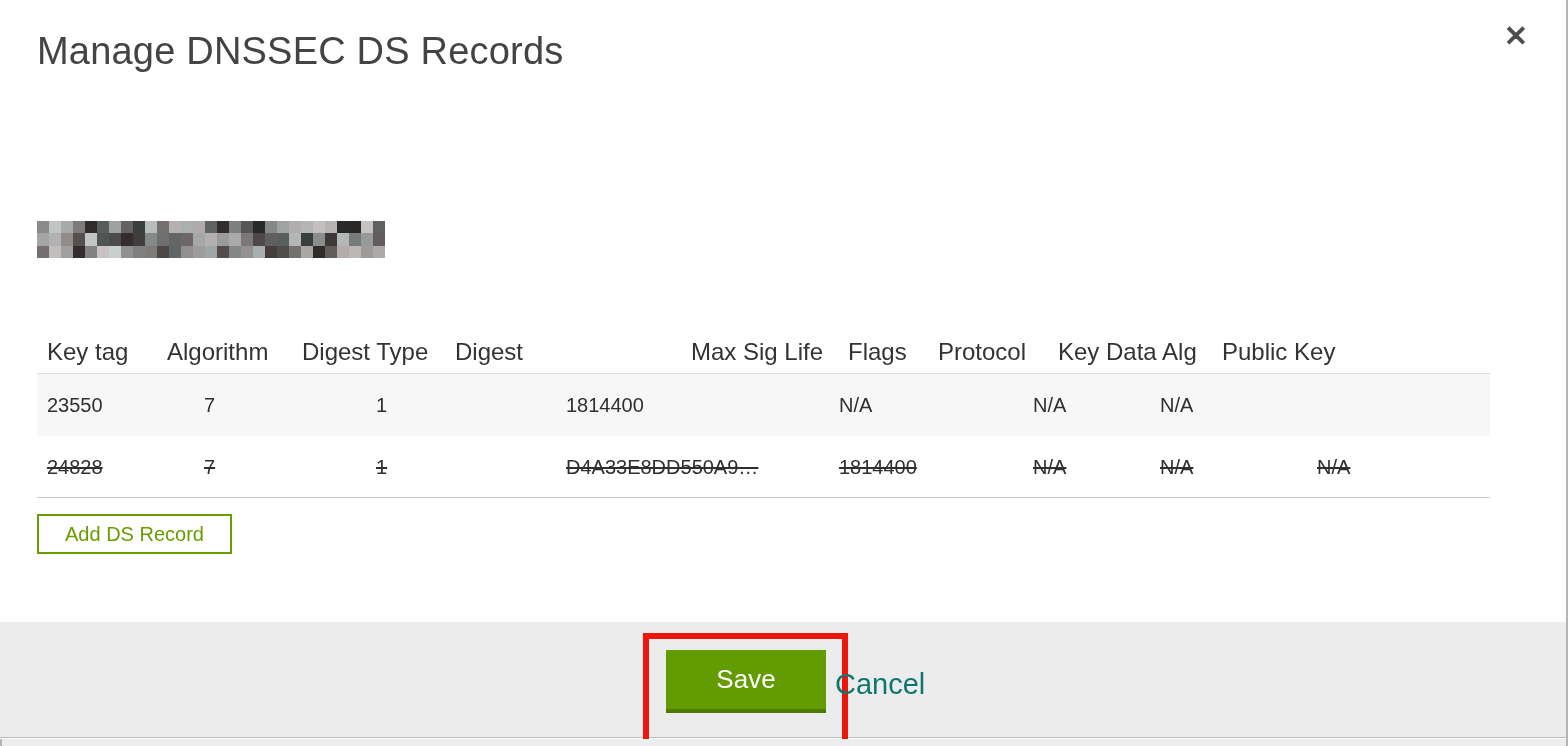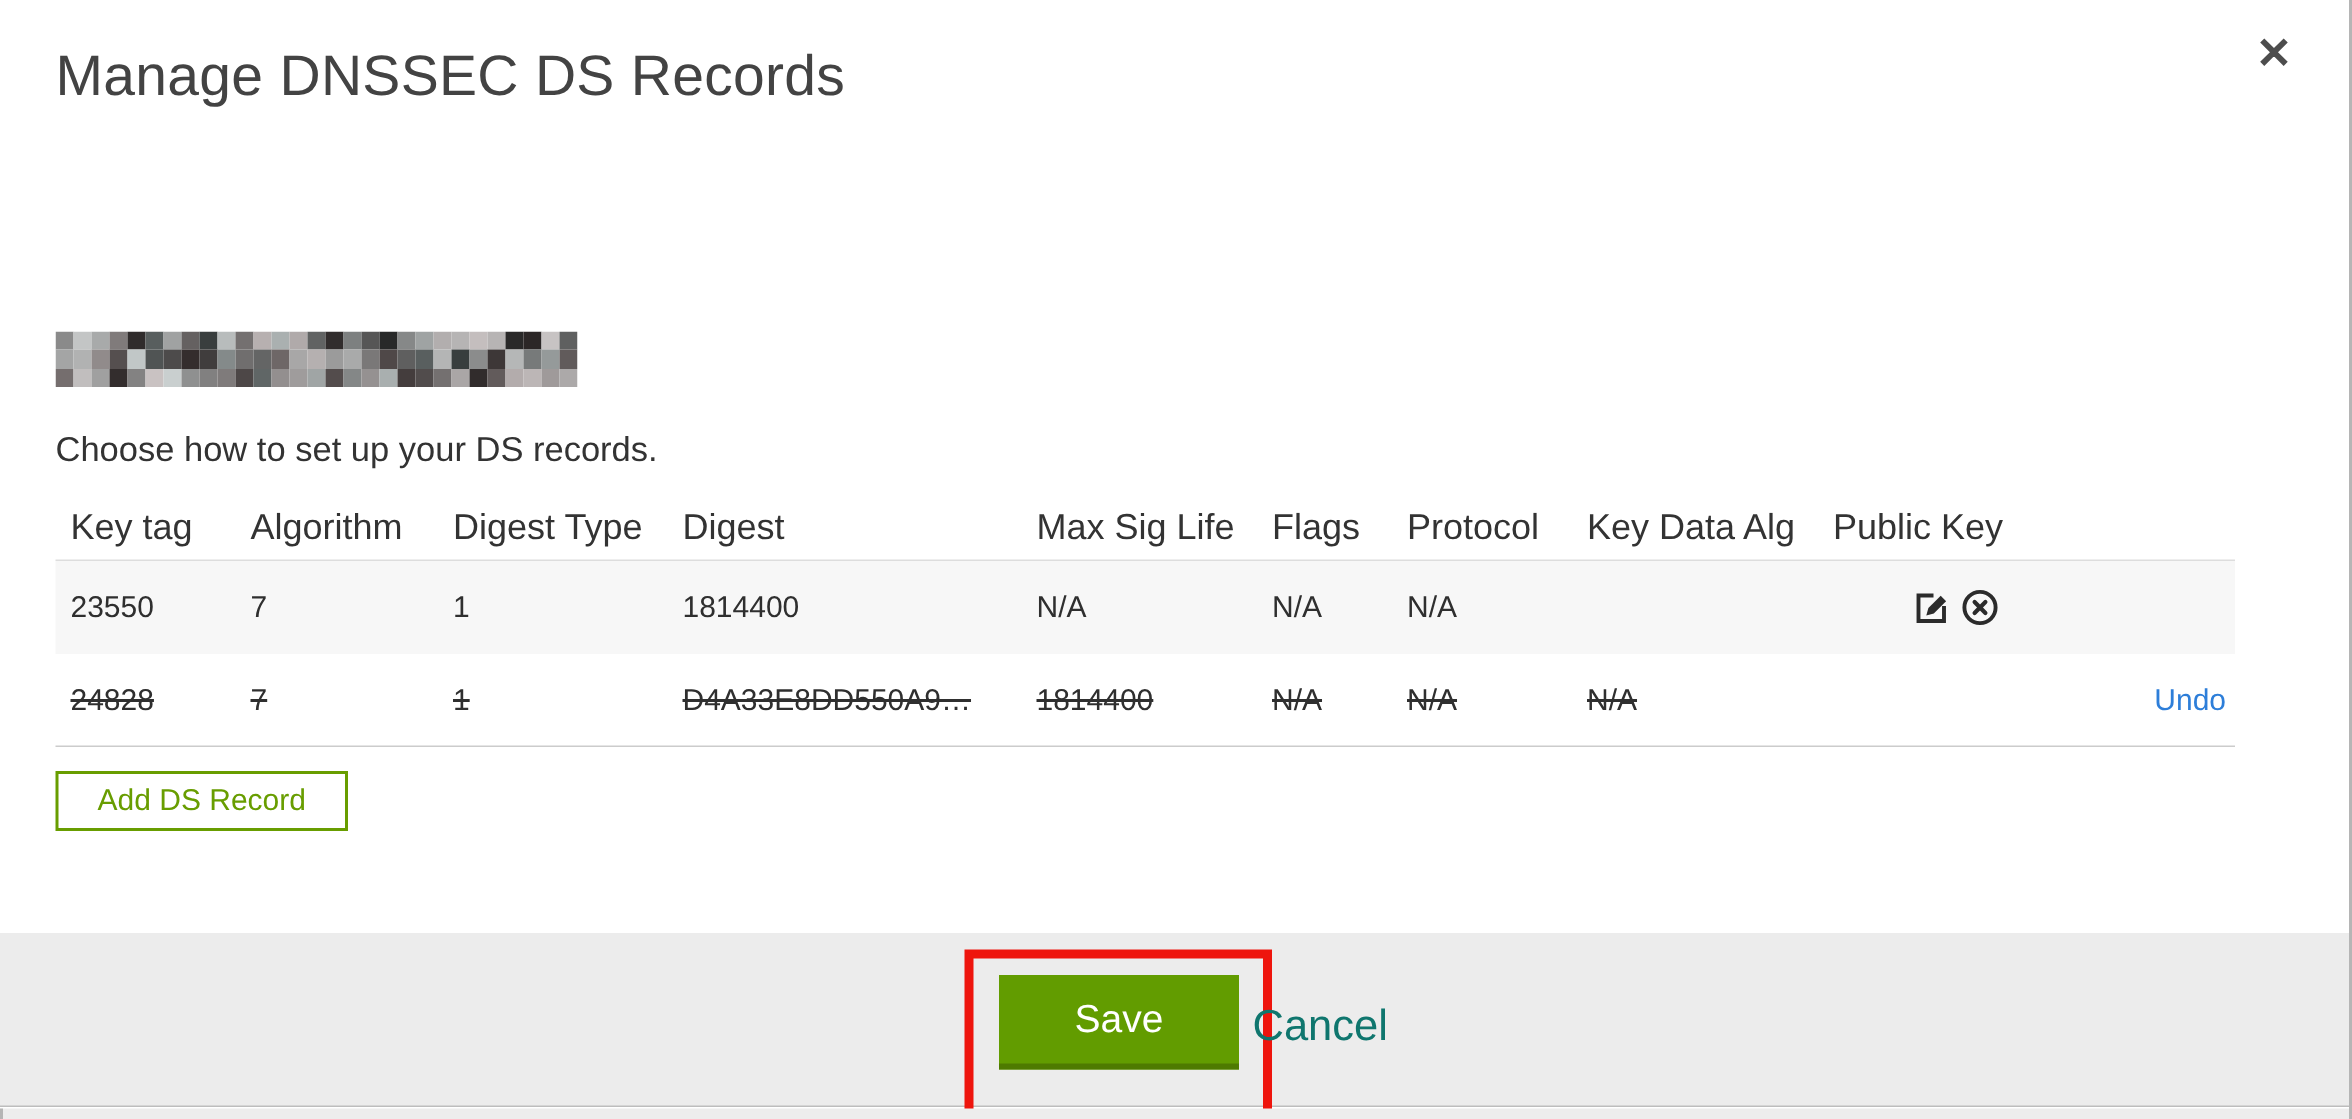--- a/index.html
+++ b/index.html
@@ -51,21 +51,21 @@
     display: grid;
     grid-template-columns: 120px 135px 153px 236px 157px 90px 120px 164px 118px 1fr;
     align-items: center;
     padding-left: 10px;
   }
   .thead {
     height: 44px;
     border-bottom: 1px solid #dddddd;
     color: #333333; font-size: 24px;
   }
-  .tbody-row { height: 62px; font-size: 20px; color: #2f2f2f; }
+  .tbody-row { height: 62px; font-size: 20px; color: #2f2f2f; gap: 37px; }
   .row-active { background: #f7f7f7; }
   .row-deleted { background: #ffffff; border-top: 1px solid #ffffff; }
   .table-bottom { border-bottom: 1px solid #cccccc; }
   .row-deleted .cell { text-decoration: line-through; }
   .cell-actions { display: flex; justify-content: flex-end; align-items: center; gap: 5px; padding-right: 6px; }
   .icon-btn { background: none; border: none; cursor: pointer; width: 28px; height: 28px; padding: 0; }
   .icon-btn svg { display: block; width: 28px; height: 28px; }
   .undo-link {
     color: #2d7ed9; font-size: 20px; text-decoration: none; cursor: pointer;
   }
@@ -119,21 +119,20 @@
 <body>
 
 <div class="modal">
 
   <h1 class="modal-title">Manage DNSSEC DS Records</h1>
 
   <button class="close-btn">✕</button>
 
   <div class="redacted-domain" id="mosaic"><i style="background: rgb(138, 138, 138);"></i><i style="background: rgb(195, 197, 197);"></i><i style="background: rgb(168, 170, 170);"></i><i style="background: rgb(128, 123, 123);"></i><i style="background: rgb(48, 44, 44);"></i><i style="background: rgb(88, 94, 94);"></i><i style="background: rgb(160, 162, 162);"></i><i style="background: rgb(101, 97, 97);"></i><i style="background: rgb(57, 62, 62);"></i><i style="background: rgb(184, 188, 188);"></i><i style="background: rgb(116, 112, 112);"></i><i style="background: rgb(183, 176, 176);"></i><i style="background: rgb(170, 176, 176);"></i><i style="background: rgb(176, 170, 170);"></i><i style="background: rgb(97, 99, 99);"></i><i style="background: rgb(49, 45, 45);"></i><i style="background: rgb(125, 128, 128);"></i><i style="background: rgb(86, 86, 86);"></i><i style="background: rgb(40, 41, 41);"></i><i style="background: rgb(134, 136, 136);"></i><i style="background: rgb(159, 163, 163);"></i><i style="background: rgb(178, 174, 174);"></i><i style="background: rgb(182, 180, 180);"></i><i style="background: rgb(196, 190, 190);"></i><i style="background: rgb(183, 180, 180);"></i><i style="background: rgb(42, 41, 41);"></i><i style="background: rgb(44, 39, 39);"></i><i style="background: rgb(199, 195, 195);"></i><i style="background: rgb(95, 96, 96);"></i><i style="background: rgb(164, 165, 165);"></i><i style="background: rgb(177, 178, 178);"></i><i style="background: rgb(145, 139, 139);"></i><i style="background: rgb(85, 79, 79);"></i><i style="background: rgb(193, 199, 199);"></i><i style="background: rgb(80, 84, 84);"></i><i style="background: rgb(77, 75, 75);"></i><i style="background: rgb(52, 45, 45);"></i><i style="background: rgb(64, 61, 61);"></i><i style="background: rgb(132, 138, 138);"></i><i style="background: rgb(112, 110, 110);"></i><i style="background: rgb(100, 101, 101);"></i><i style="background: rgb(110, 103, 103);"></i><i style="background: rgb(168, 167, 167);"></i><i style="background: rgb(181, 176, 176);"></i><i style="background: rgb(155, 155, 155);"></i><i style="background: rgb(169, 170, 170);"></i><i style="background: rgb(122, 120, 120);"></i><i style="background: rgb(79, 72, 72);"></i><i style="background: rgb(95, 95, 95);"></i><i style="background: rgb(89, 95, 95);"></i><i style="background: rgb(180, 181, 181);"></i><i style="background: rgb(56, 62, 62);"></i><i style="background: rgb(139, 140, 140);"></i><i style="background: rgb(61, 55, 55);"></i><i style="background: rgb(181, 183, 183);"></i><i style="background: rgb(119, 122, 122);"></i><i style="background: rgb(149, 154, 154);"></i><i style="background: rgb(97, 91, 91);"></i><i style="background: rgb(117, 110, 110);"></i><i style="background: rgb(193, 190, 190);"></i><i style="background: rgb(160, 160, 160);"></i><i style="background: rgb(51, 45, 45);"></i><i style="background: rgb(131, 130, 130);"></i><i style="background: rgb(201, 194, 194);"></i><i style="background: rgb(201, 207, 207);"></i><i style="background: rgb(143, 144, 144);"></i><i style="background: rgb(129, 128, 128);"></i><i style="background: rgb(127, 123, 123);"></i><i style="background: rgb(77, 71, 71);"></i><i style="background: rgb(96, 102, 102);"></i><i style="background: rgb(147, 143, 143);"></i><i style="background: rgb(159, 156, 156);"></i><i style="background: rgb(160, 165, 165);"></i><i style="background: rgb(83, 76, 76);"></i><i style="background: rgb(132, 135, 135);"></i><i style="background: rgb(149, 145, 145);"></i><i style="background: rgb(169, 175, 175);"></i><i style="background: rgb(68, 61, 61);"></i><i style="background: rgb(81, 76, 76);"></i><i style="background: rgb(116, 112, 112);"></i><i style="background: rgb(170, 166, 166);"></i><i style="background: rgb(49, 44, 44);"></i><i style="background: rgb(98, 91, 91);"></i><i style="background: rgb(179, 172, 172);"></i><i style="background: rgb(188, 182, 182);"></i><i style="background: rgb(159, 154, 154);"></i><i style="background: rgb(172, 169, 169);"></i></div>
 
-  <p class="instruction">Choose how to set up your DS records.</p>
 
   <div class="table">
 
     <div class="trow thead">
       <span>Key tag</span>
       <span>Algorithm</span>
       <span>Digest Type</span>
       <span>Digest</span>
       <span>Max Sig Life</span>
       <span>Flags</span>

